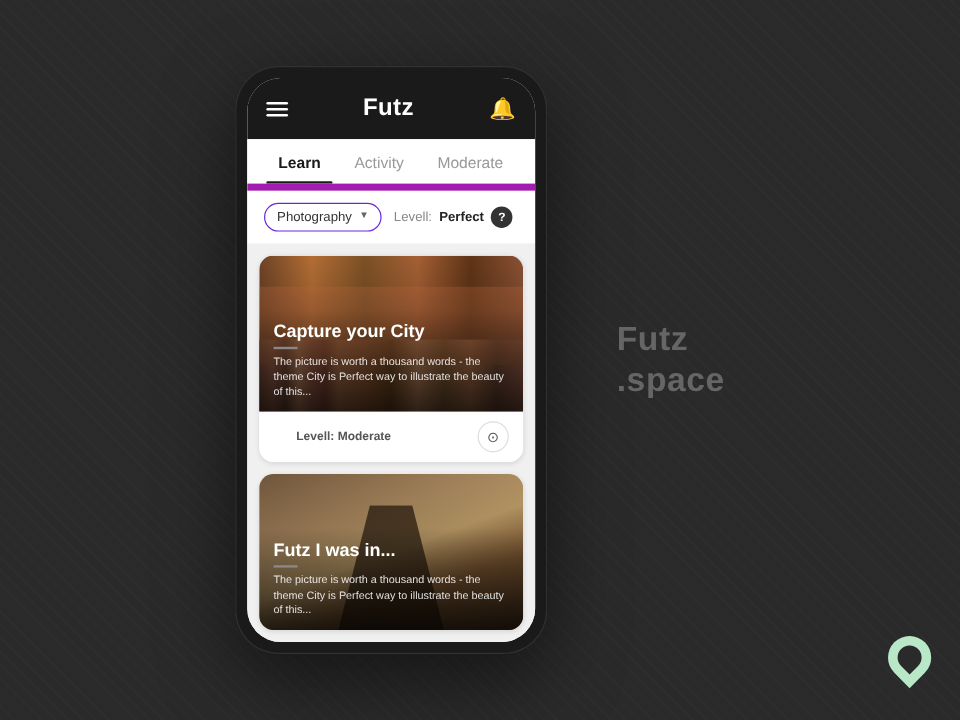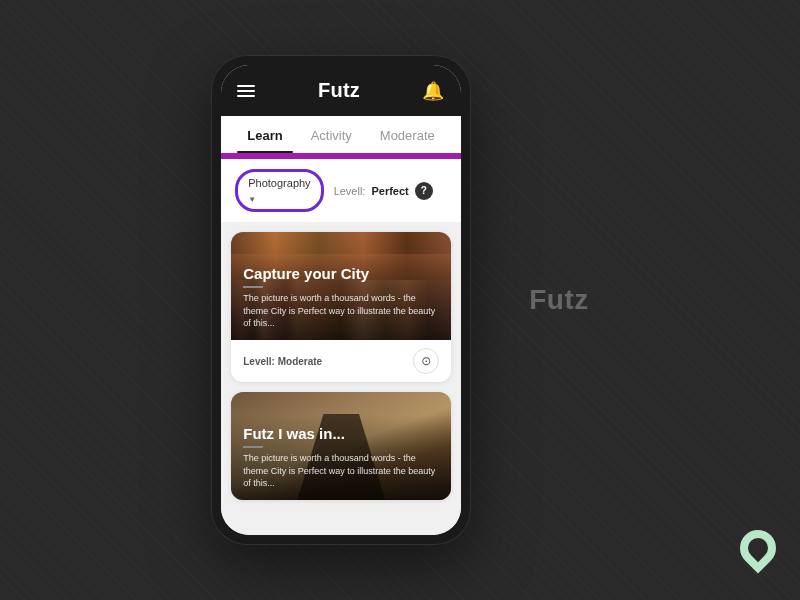--- a/index.html
+++ b/index.html
@@ -131,27 +131,26 @@
       align-items: center;
       gap: 10px;
       flex-shrink: 0;
     }
 
     .category-dropdown {
       display: flex;
       align-items: flex-start;
       gap: 6px;
       background: white;
-      border: 3px solid #6d28d9;
+      border: 1px solid #6d28d9;
       border-radius: 20px;
       padding: 5px 10px;
       font-size: 11px;
       color: #333;
       cursor: pointer;
-      flex-direction: column;
     }
 
     .dropdown-arrow {
       font-size: 8px;
       color: #666;
     }
 
     .level-badge {
       display: flex;
       align-items: center;
@@ -199,21 +198,21 @@
     
     .card {
       background: white;
       border-radius: 12px;
       overflow: hidden;
       box-shadow: 0 1px 4px rgba(0,0,0,0.1);
     }
 
     .card-image {
       width: 100%;
-      height: 108px;
+      height: 130px;
       position: relative;
       overflow: hidden;
     }
 
     
     .card-image-city {
       background: 
         linear-gradient(180deg, rgba(0,0,0,0.1) 0%, rgba(0,0,0,0.5) 100%),
         linear-gradient(90deg, #7a4a2a 0%, #c87a3a 20%, #8a5a2a 40%, #b86a3a 60%, #6a3a1a 80%, #9a5a3a 100%);
       width: 100%;
@@ -306,20 +305,21 @@
       padding: 8px 12px;
       display: flex;
       align-items: center;
       justify-content: space-between;
       background: white;
     }
 
     .card-level {
       font-size: 10px;
       color: #888;
+      margin-left: 19px;
     }
 
     .card-level span {
       font-weight: 600;
       color: #555;
     }
 
     .camera-icon {
       width: 26px;
       height: 26px;
@@ -445,19 +445,20 @@
             </div>
           </div>
         </div>
 
       </div>
     </div>
   </div>
 
   <div class="brand-text">
     <div>Futz</div>
+    <div>.space</div>
   </div>
 
 </div>
 
 <div class="deco-element">
   <div class="deco-shape"></div>
 </div>
 
 </body></html>

